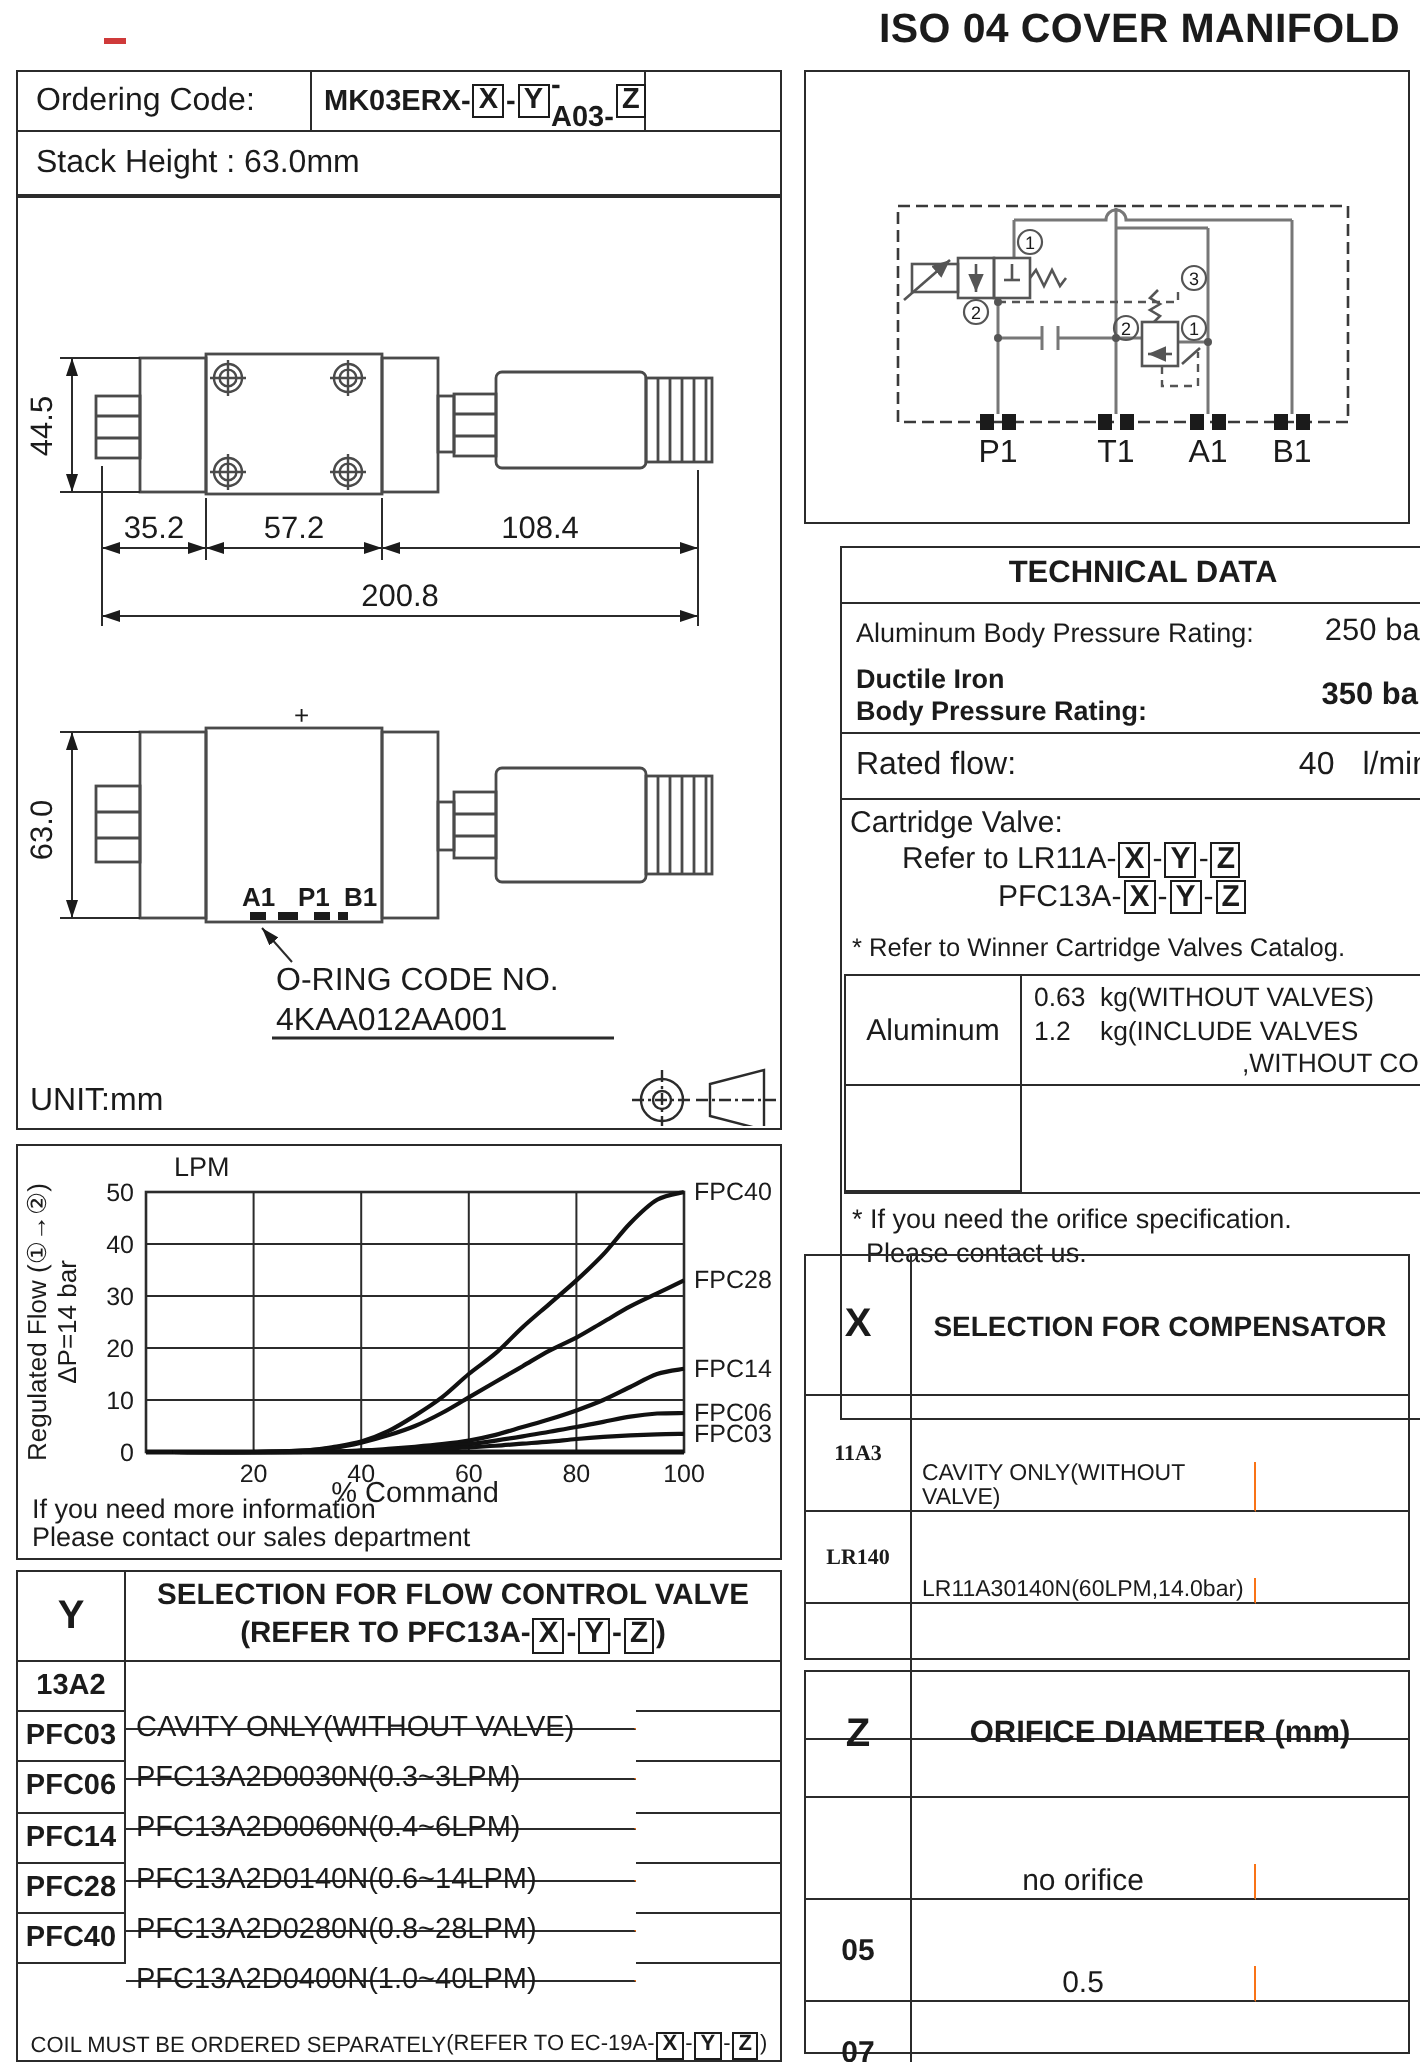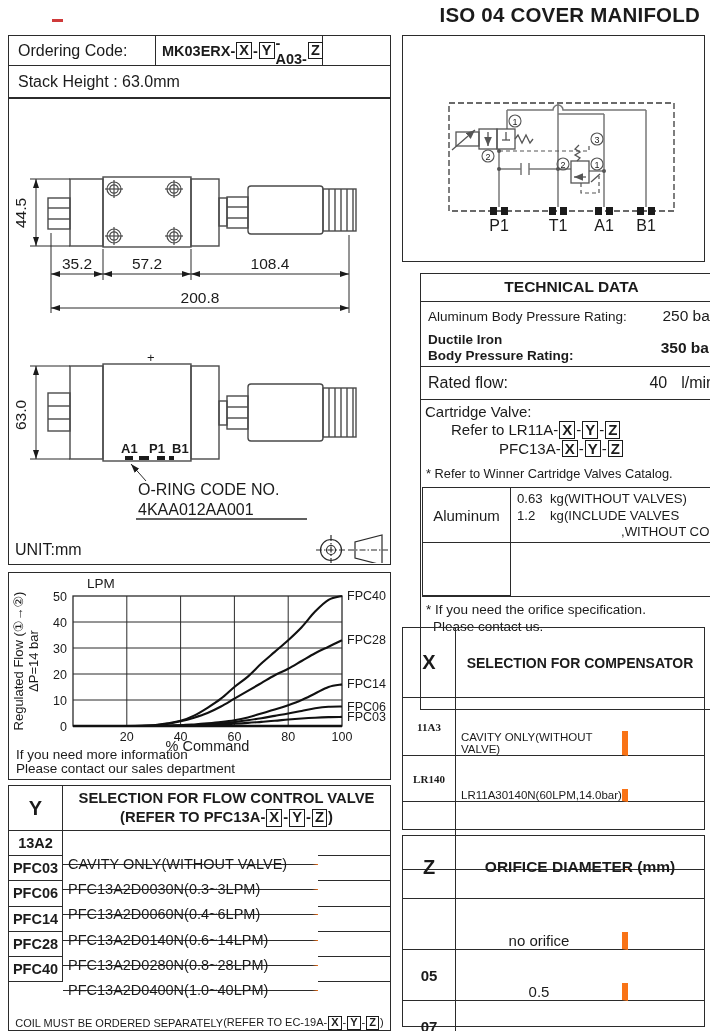--- a/index.html
+++ b/index.html
@@ -41,21 +41,21 @@
   #wtable .m{border-right:1px solid #2b2b2b;border-bottom:1px solid #2b2b2b;display:flex;align-items:center;justify-content:center;font-size:15px;}
   #wtable .w{border-bottom:1px solid #2b2b2b;padding:3px 0 0 6px;font-size:13.2px;line-height:1.25;white-space:pre;}
   #wtable .m2{border-right:1px solid #2b2b2b;}
   #wtable .w3{padding-left:104px;}
   #tech .snote{margin-top:5px;padding-left:5px;font-size:13.5px;line-height:1.25;}
   
   .sel{display:grid;}
   .sel .hc{border-right:1px solid #2b2b2b;border-bottom:1px solid #2b2b2b;display:flex;align-items:center;justify-content:center;font-weight:bold;}
   .sel .ht{border-bottom:1px solid #2b2b2b;grid-column:2/4;display:flex;flex-direction:column;align-items:center;justify-content:center;font-weight:bold;text-align:center;}
   .sel .cc{border-right:1px solid #2b2b2b;border-bottom:1px solid #2b2b2b;display:flex;align-items:center;justify-content:center;font-weight:bold;}
-  .sel .cd{border-right:6px solid #f97316;border-bottom:1px solid #2b2b2b;display:flex;align-items:center;padding-left:5px;margin-top:33px;}
+  .sel .cd{border-right:1px solid #f97316;border-bottom:1px solid #2b2b2b;display:flex;align-items:center;padding-left:5px;margin-top:33px;}
   .sel .ce{border-bottom:1px solid #2b2b2b;}
   #x-table{left:402px;top:627px;width:303px;height:203px;grid-template-columns:53px 172px 1fr;grid-template-rows:70px repeat(5,1fr);}
   #x-table .hc{font-size:20px;}
   #x-table .ht{font-size:14px;}
   #x-table .cc{font-size:11px;font-family:Liberation Serif, serif;}
   #x-table .cd{font-size:11.5px;}
   #z-table{left:402px;top:835px;width:303px;height:192px;grid-template-columns:53px 172px 1fr;grid-template-rows:63px repeat(5,1fr);}
   #z-table .hc{font-size:20px;}
   #z-table .ht{font-size:15.5px;}
   #z-table .cc{font-size:15px;}

